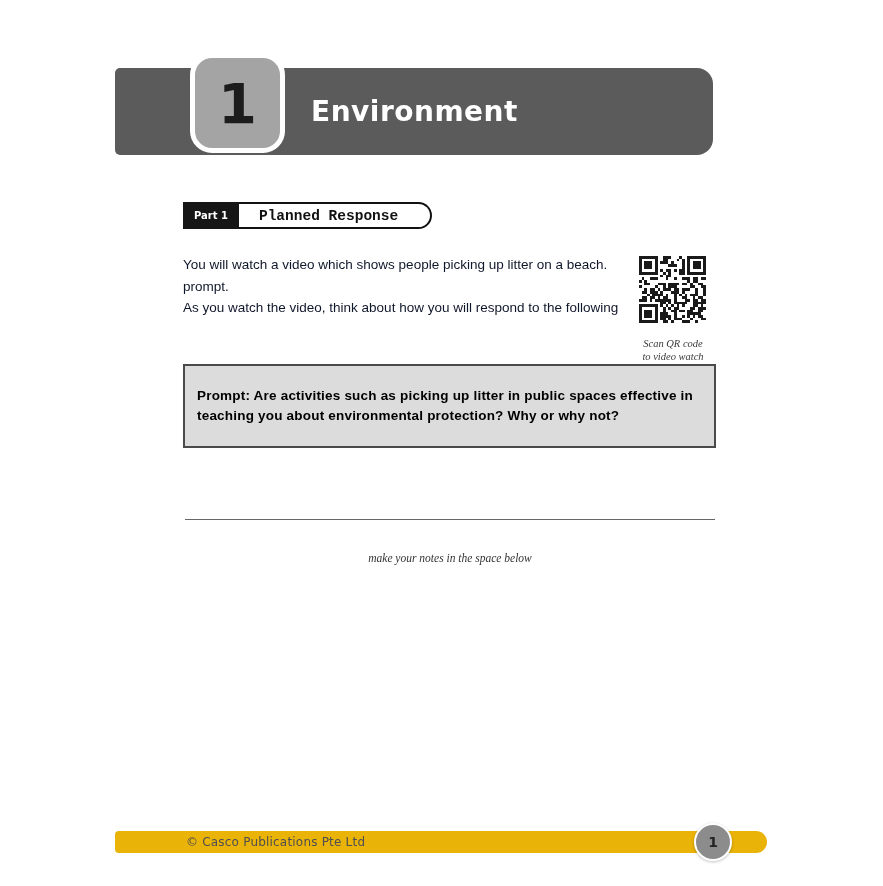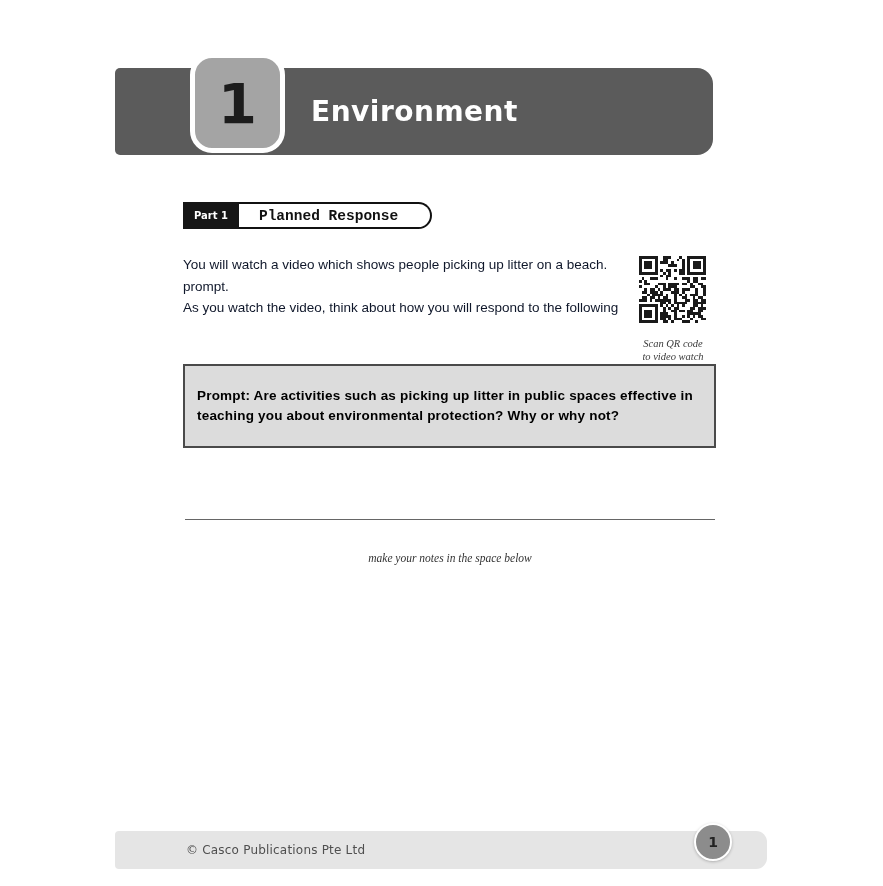--- a/index.html
+++ b/index.html
@@ -153,22 +153,22 @@
     font-style: italic;
     font-size: 11.5px;
     color: #333333;
     margin-top: 24px;
   }
 
   
   .footer-bar {
     position: absolute;
     left: 115px; top: 831px;
-    width: 652px; height: 38px;
-    background: #e5e5e5;
+    width: 652px; height: 22px;
+    background: #eab308;
     border-radius: 4px 11px 11px 4px;
     display: flex;
     align-items: center;
     padding-left: 71px;
     z-index: 1;
   }
   .footer-text {
     font-family: "DejaVu Sans", sans-serif;
     font-size: 12px;
     color: #4f4f4f;

